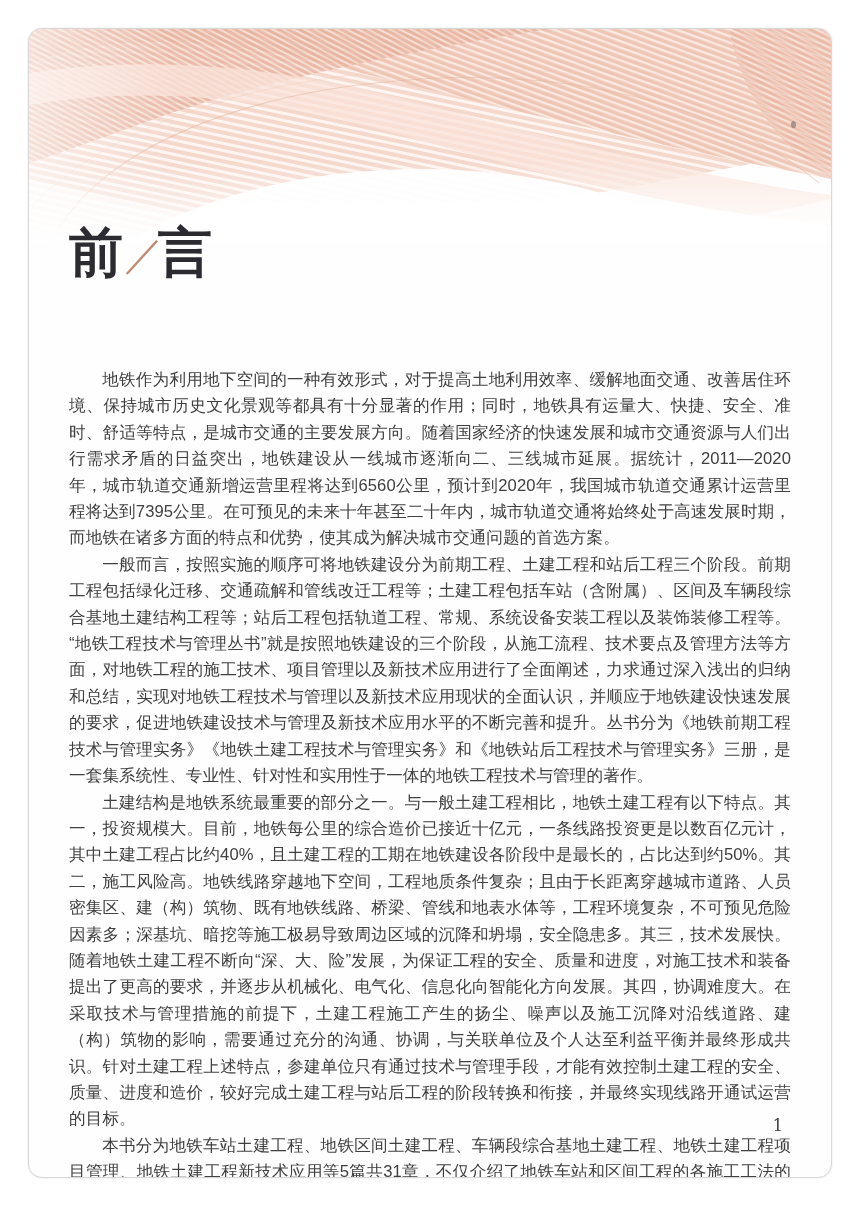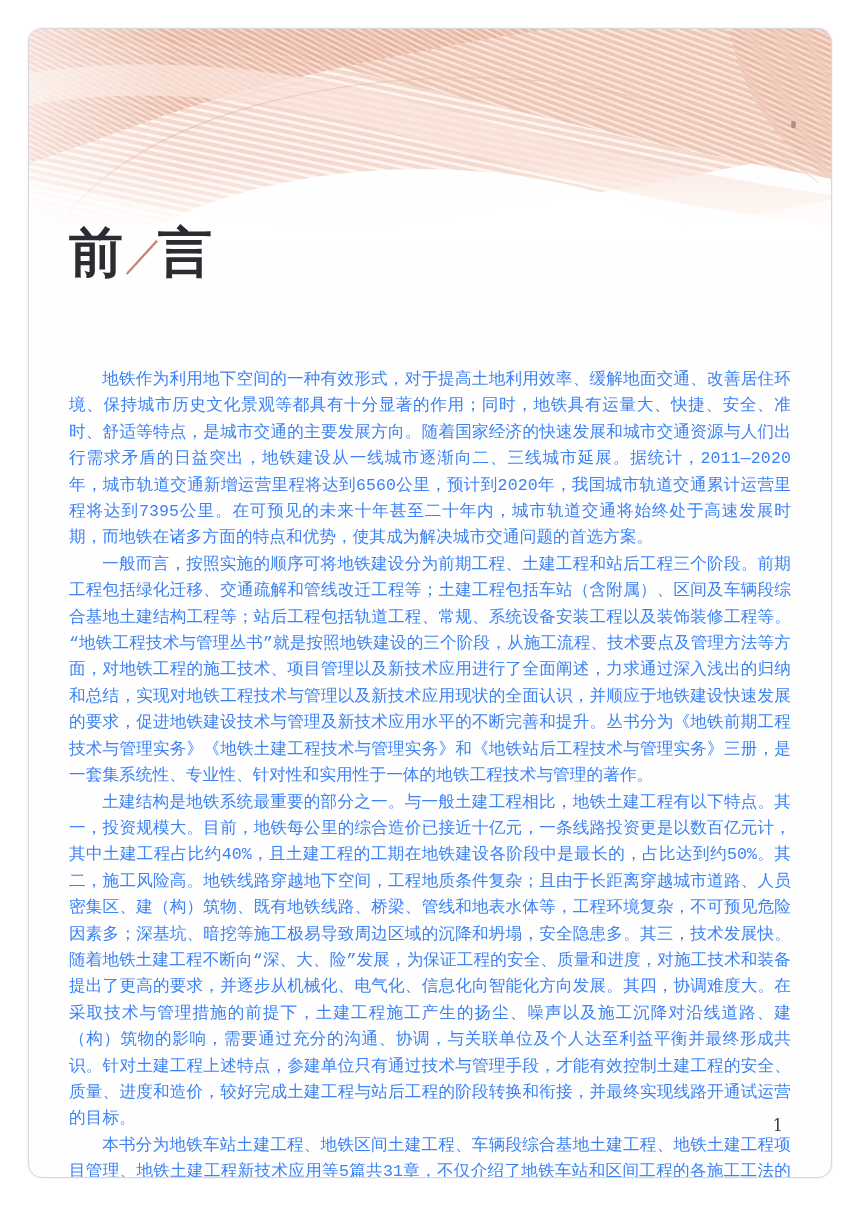--- a/index.html
+++ b/index.html
@@ -86,24 +86,24 @@
 
   
   .body-text {
     position: absolute;
     left: 40px;
     top: 338px;
     width: 722px;
   }
   .para {
     margin: 0 0 0 0;
-    font-family: Liberation Mono, monospace;
+    font-family: Liberation Sans, sans-serif;
     font-size: 16.6px;
     line-height: 26.4px;
-    color: #3b82f6;
+    color: #404040;
     text-align: justify;
     text-justify: inter-character;
     text-indent: 2em;
     letter-spacing: 0.1px;
   }
 
   
   .folio {
     position: absolute;
     right: 48px;

